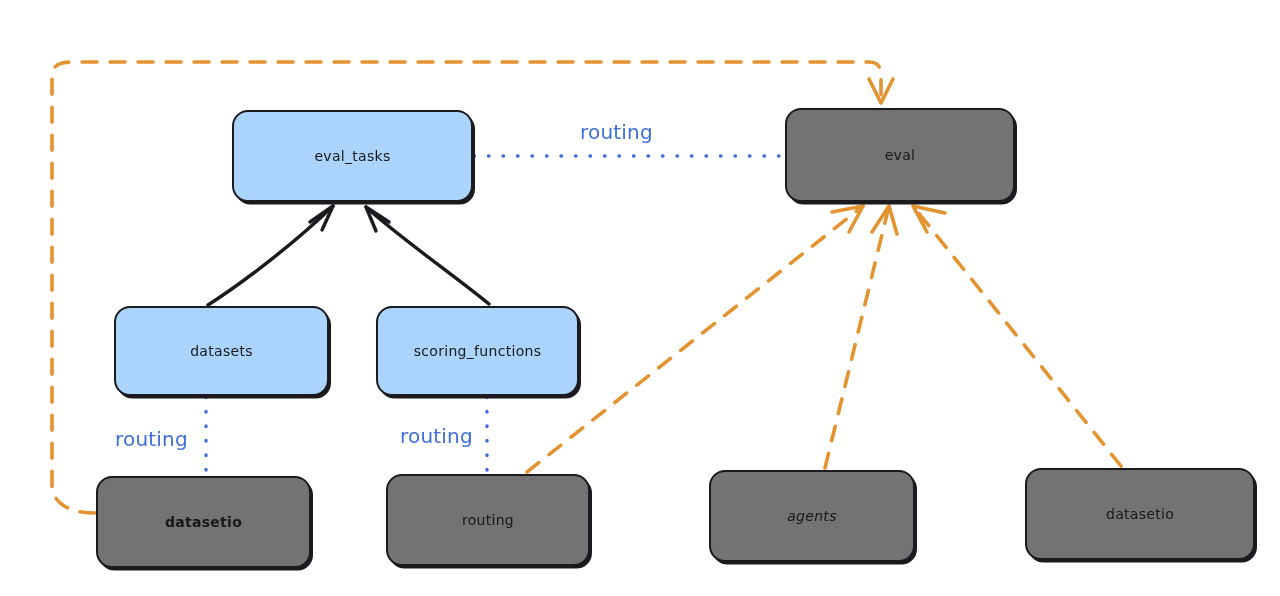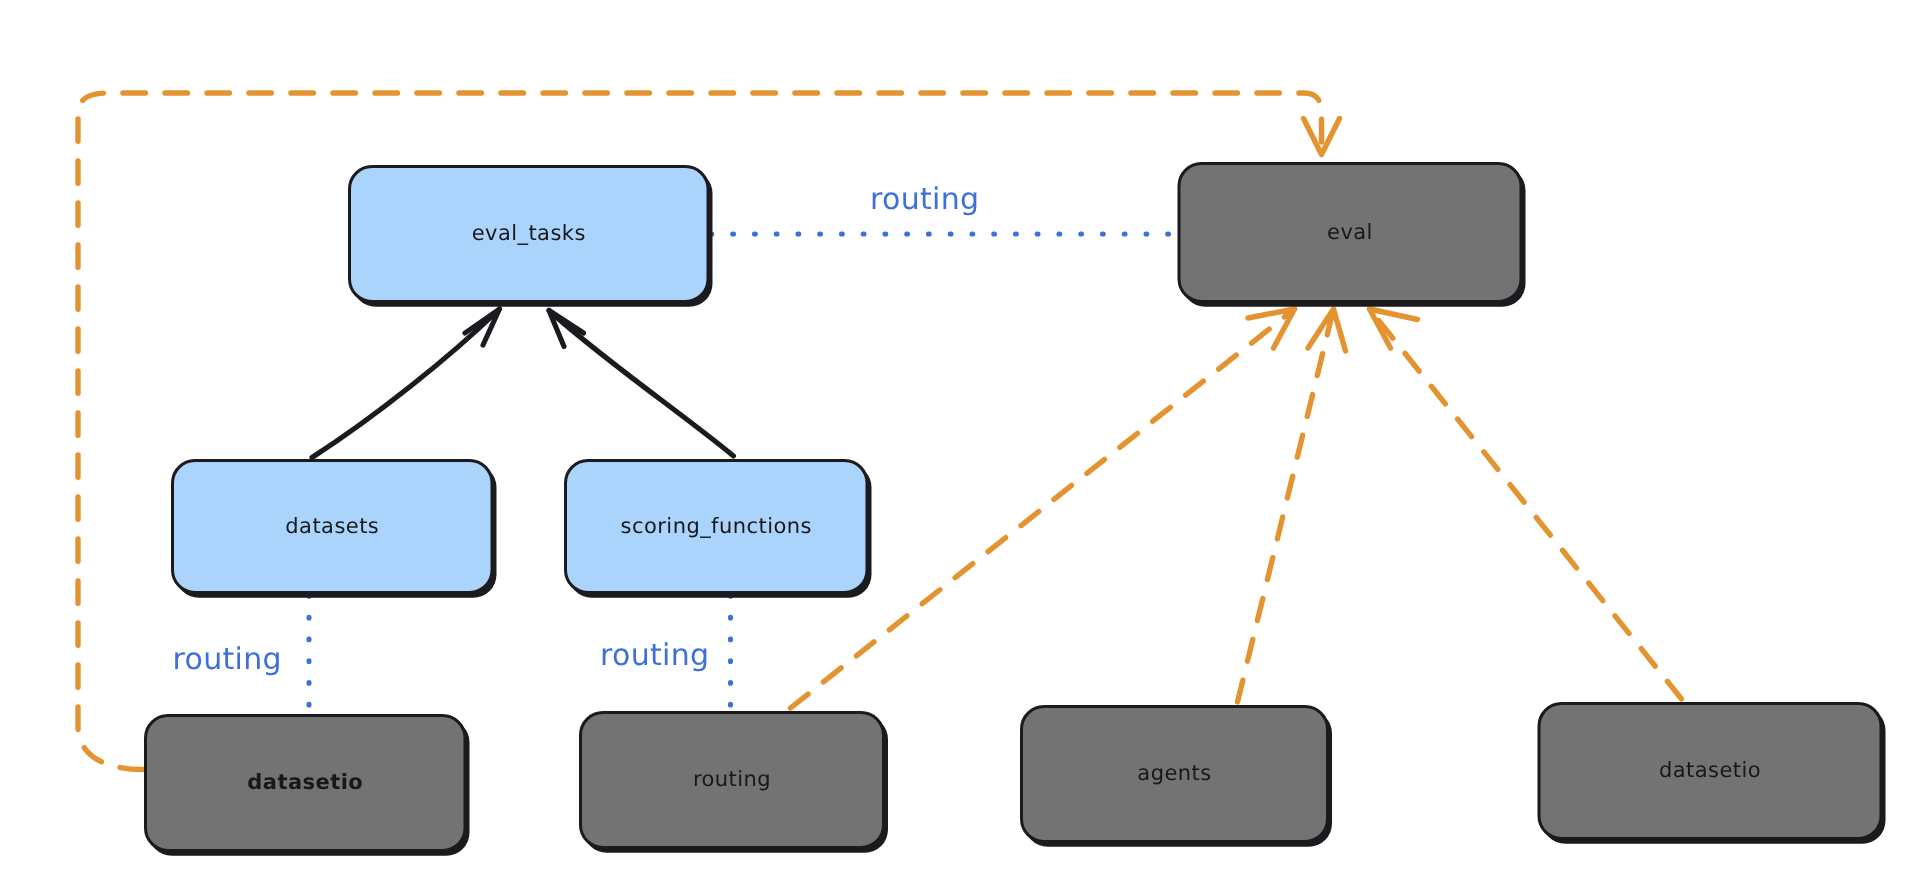--- a/index.html
+++ b/index.html
@@ -117,21 +117,21 @@
   </div>
 
   <div class="node green" style="left:96px; top:476px; width:215px; height:92px;font-weight:bold;">
     <span>datasetio</span>
   </div>
 
   <div class="node green" style="left:386px; top:474px; width:204px; height:92px;">
     <span>routing</span>
   </div>
 
-  <div class="node green" style="left:680px; top:470px; width:206px; height:92px;">
+  <div class="node green" style="left:709px; top:470px; width:206px; height:92px;font-style:italic;">
     <span>agents</span>
   </div>
 
   <div class="node green" style="left:1025px; top:468px; width:230px; height:92px;">
     <span>datasetio</span>
   </div>
 
   <div class="edge-label" style="left:580px; top:120px;">routing</div>
 
   <div class="edge-label" style="left:115px; top:427px;">routing</div>

